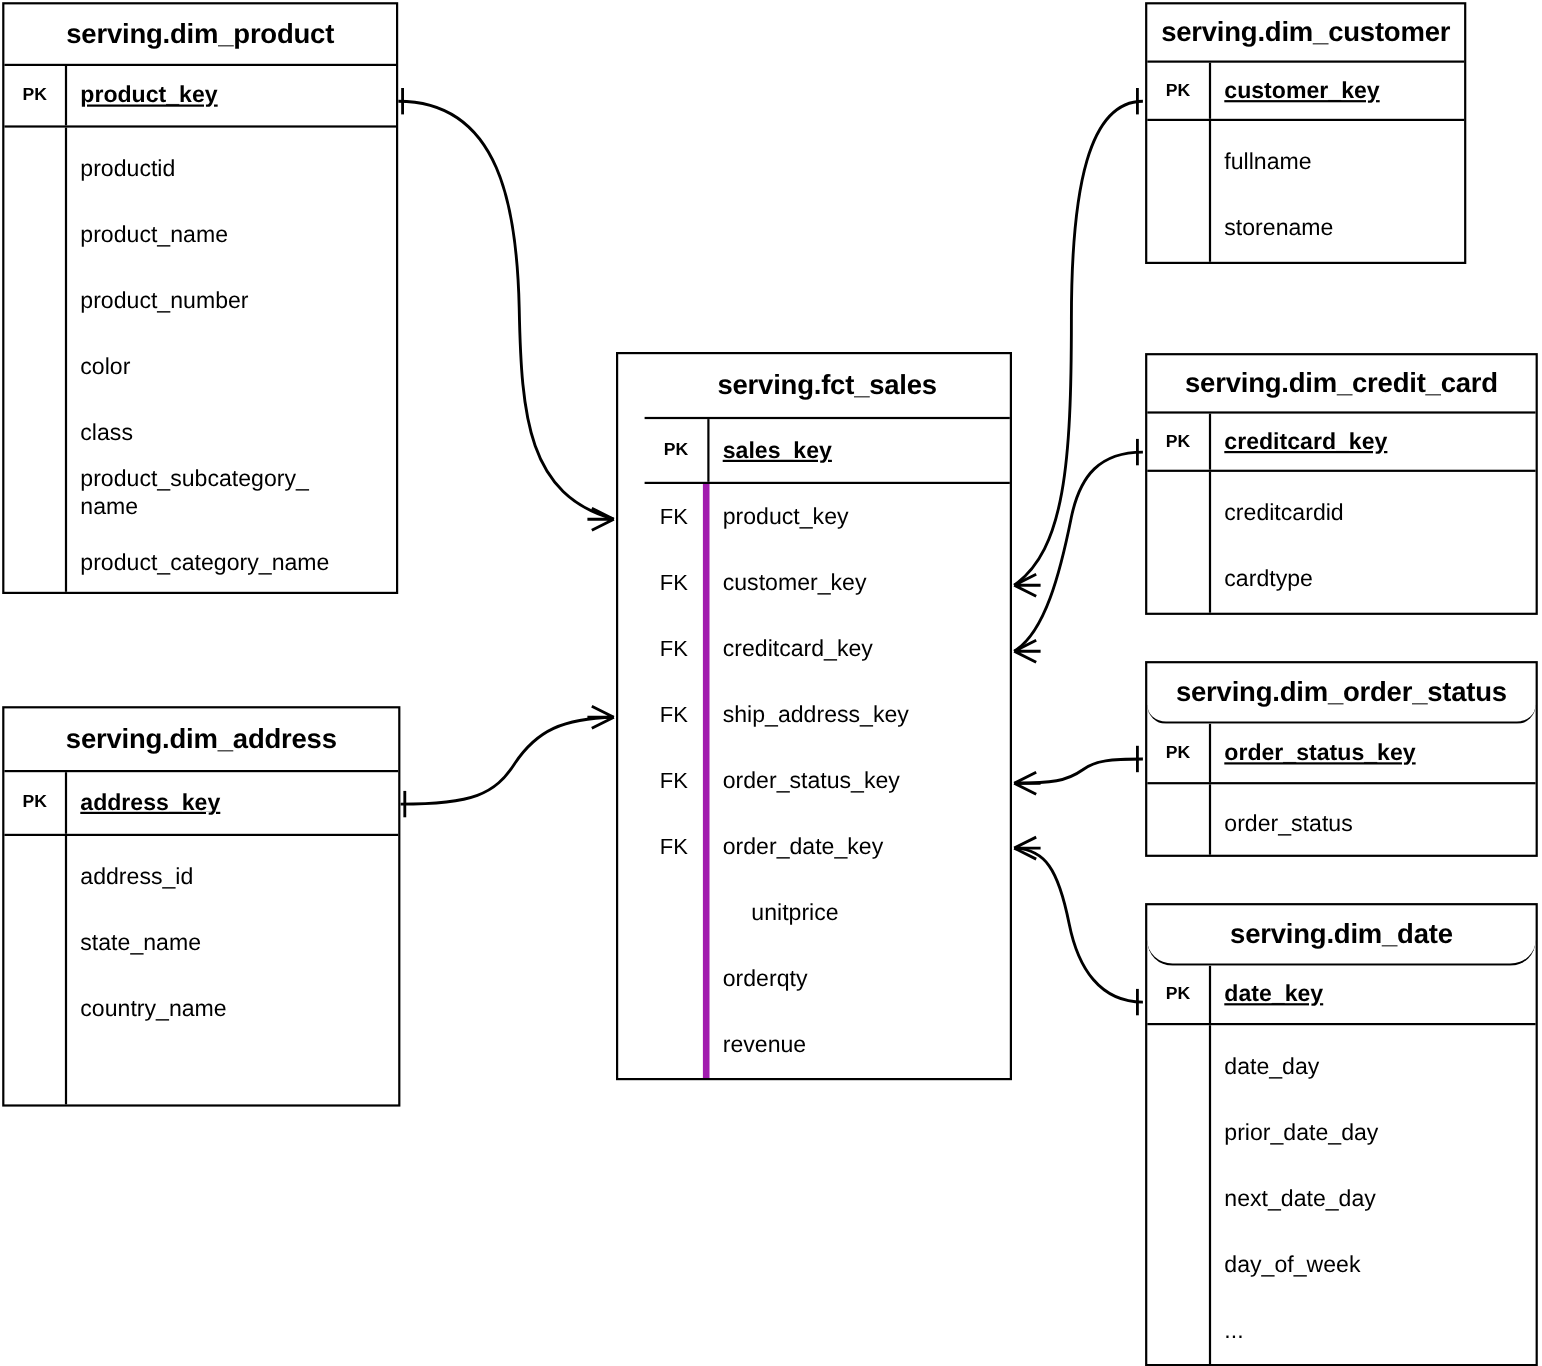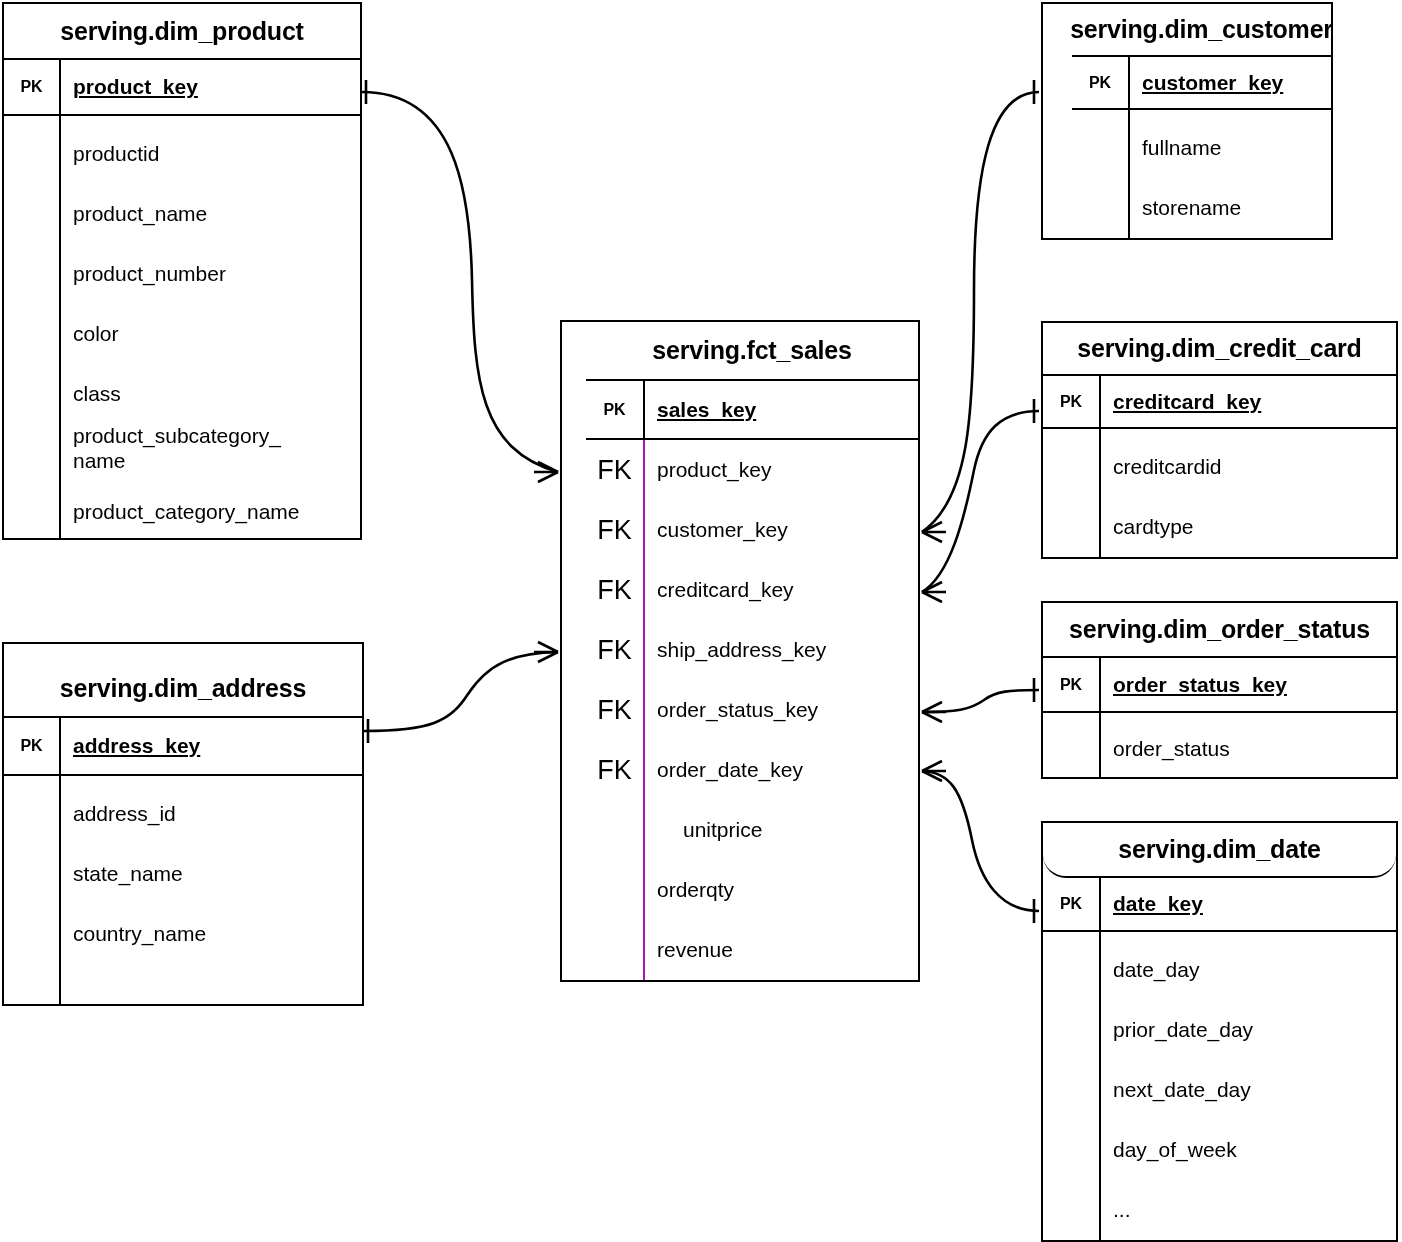--- a/index.html
+++ b/index.html
@@ -112,25 +112,25 @@
     flex-direction: column;
   }
   .fk-row {
     display: flex;
     flex-direction: row;
     align-items: center;
   }
   .fk-key {
     box-sizing: border-box;
     flex: 0 0 auto;
-    font-size: 27px;
+    font-size: 20px;
     display: flex;
     align-items: center;
     justify-content: center;
-    border-right: 2px solid #a21caf;
+    border-right: 6px solid #a21caf;
     align-self: stretch;
     text-align: center;
   }
   .fk-name {
     box-sizing: border-box;
     flex: 1 1 auto;
     padding-left: 12px;
     font-size: 21px;
     display: flex;
     align-items: center;
@@ -195,21 +195,21 @@
         <div class="attr-item" style="height:60px;">color</div>
         <div class="attr-item" style="height:60px;">class</div>
         <div class="attr-item" style="height:62px; white-space:pre-line; align-items:flex-start; line-height:1.18;">product_subcategory_
 name</div>
         <div class="attr-item" style="height:52px;">product_category_name</div>
       </div>
     </div>
   </div>
 
   <div class="entity" style="left:2px; top:642px; width:362px; height:364px;">
-    <div class="ent-header" style="height:58px;margin-top:16px;">serving.dim_address</div>
+    <div class="ent-header" style="height:58px;">serving.dim_address</div>
     <div class="ent-row pkrow" style="height:58px;">
       <div class="rowkey bold" style="width:57px;">PK</div>
       <div class="rowname pk">address_key</div>
     </div>
     <div class="attr-block">
       <div class="attr-keycol" style="width:57px;"></div>
       <div class="attr-list">
         <div class="attr-item" style="height:60px;">address_id</div>
         <div class="attr-item" style="height:60px;">state_name</div>
         <div class="attr-item" style="height:60px;">country_name</div>
@@ -258,21 +258,21 @@
           <div class="fk-name">orderqty</div>
         </div>
         <div class="fk-row" style="height:60px;">
           <div class="fk-key" style="width:59px;"></div>
           <div class="fk-name">revenue</div>
         </div>
       </div>
     </div>
   </div>
 
-  <div class="entity" style="left:1041px; top:2px; width:292px; height:238px;padding-left:29px;">
+  <div class="entity" style="left:1041px; top:2px; width:292px; height:238px;">
     <div class="ent-header" style="height:59px;">serving.dim_customer</div>
     <div class="ent-row pkrow" style="height:59px;">
       <div class="rowkey bold" style="width:58px;">PK</div>
       <div class="rowname pk">customer_key</div>
     </div>
     <div class="attr-block">
       <div class="attr-keycol" style="width:58px;"></div>
       <div class="attr-list">
         <div class="attr-item" style="height:60px;">fullname</div>
         <div class="attr-item" style="height:60px;">storename</div>
@@ -289,21 +289,21 @@
     <div class="attr-block">
       <div class="attr-keycol" style="width:58px;"></div>
       <div class="attr-list">
         <div class="attr-item" style="height:60px;">creditcardid</div>
         <div class="attr-item" style="height:60px;">cardtype</div>
       </div>
     </div>
   </div>
 
   <div class="entity" style="left:1041px; top:601px; width:357px; height:178px;">
-    <div class="ent-header" style="height:59px;">serving.dim_order_status</div>
+    <div class="ent-header" style="height:59px;border-radius:17px;">serving.dim_order_status</div>
     <div class="ent-row pkrow" style="height:59px;">
       <div class="rowkey bold" style="width:58px;">PK</div>
       <div class="rowname pk">order_status_key</div>
     </div>
     <div class="attr-block">
       <div class="attr-keycol" style="width:58px;"></div>
       <div class="attr-list">
         <div class="attr-item" style="height:56px;">order_status</div>
       </div>
     </div>

